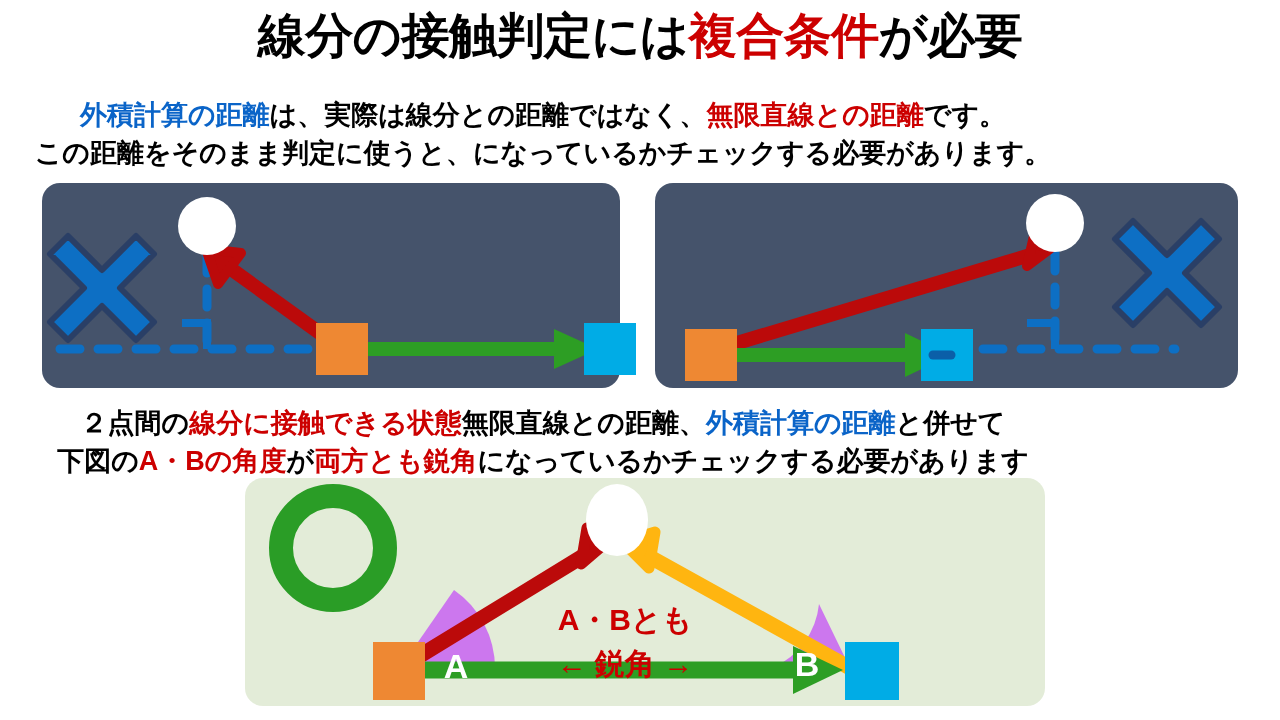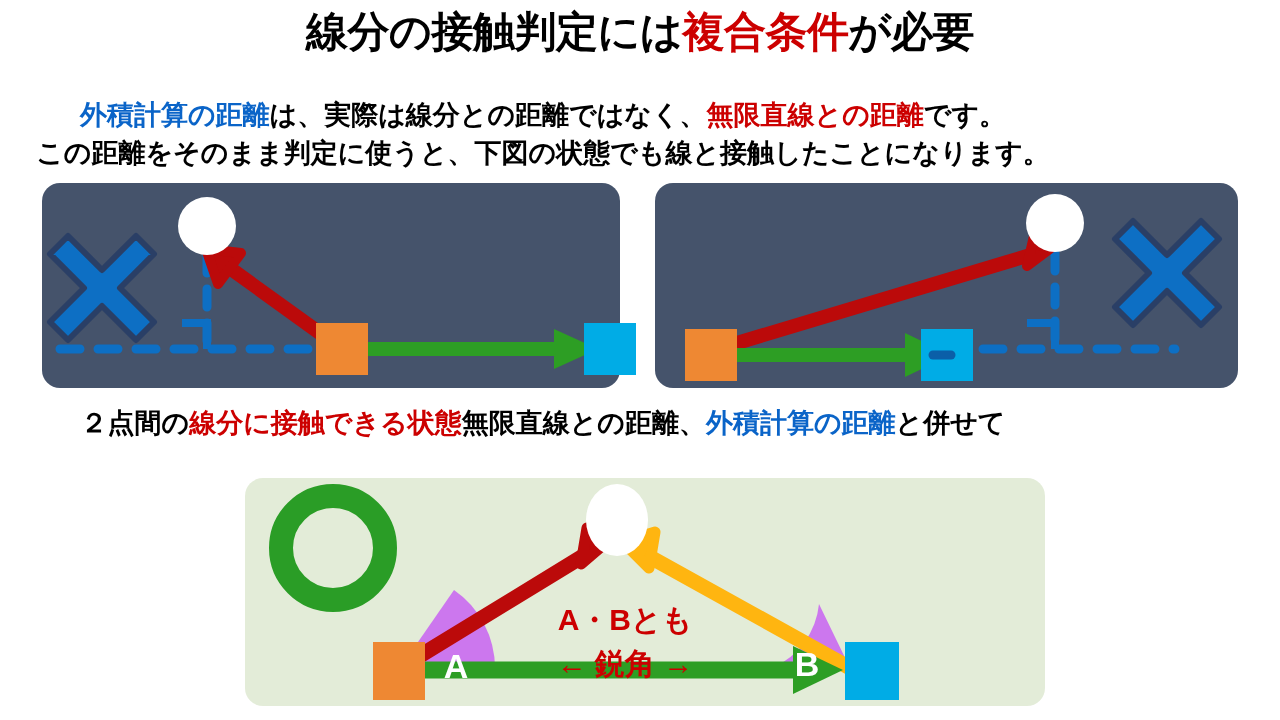--- a/index.html
+++ b/index.html
@@ -22,21 +22,21 @@
     background: #ffffff;
   }
 
   
   .title {
     position: absolute;
     left: 0;
     top: 8px;
     width: 1280px;
     text-align: center;
-    font-size: 42px;
+    font-size: 48px;
     font-weight: bold;
     line-height: 1.15;
     letter-spacing: -0.5px;
     color: #000000;
     white-space: nowrap;
   }
   .title .hl-red { color: #cc0000; }
 
   
   .para {
@@ -97,21 +97,21 @@
 <div id="slide">
 
   <div class="title">
     <span>線分の接触判定には</span><span class="hl-red">複合条件</span><span>が必要</span>
   </div>
 
   <div class="para" id="para-top">
     <div>
       <span class="hl-blue">外積計算の距離</span><span>は、実際は線分との距離ではなく、</span><span class="hl-red">無限直線との距離</span><span>です。</span>
     </div>
-    <div>この距離をそのまま判定に使うと、下図の状態でも線と接触したことになります。</div>
+    <div>この距離をそのまま判定に使うと、になっているかチェックする必要があります。</div>
   </div>
 
   <div class="panel panel-dark" id="panel-left">
     <svg viewBox="0 0 578 205">
 
       <g>
         <line x1="18" y1="166" x2="300" y2="166" stroke="#0d6fc4" stroke-width="9" stroke-linecap="round" stroke-dasharray="20 18"></line>
         <line x1="165" y1="72" x2="165" y2="166" stroke="#0d6fc4" stroke-width="9" stroke-linecap="round" stroke-dasharray="18 16"></line>
       </g>
 
@@ -170,20 +170,23 @@
       <line x1="278" y1="172" x2="296" y2="172" stroke="#0b5fa8" stroke-width="9" stroke-linecap="round"></line>
 
       <circle cx="400" cy="40" r="29" fill="#ffffff"></circle>
     </svg>
   </div>
 
   <div class="para" id="para-mid">
     <div>
       <span>２点間の</span><span class="hl-red">線分に接触できる状態</span><span>無限直線との距離、</span><span class="hl-blue">外積計算の距離</span><span>と併せて</span>
     </div>
+    <div>
+      <span>下図の</span><span class="hl-red">A・Bの角度</span><span>が</span><span class="hl-red">両方とも鋭角</span><span>になっているかチェックする必要があります</span>
+    </div>
   </div>
 
   <div class="panel panel-green" id="panel-bottom">
     <svg viewBox="0 0 800 228">
 
       <g>
         <circle cx="88" cy="70" r="52" fill="none" stroke="#2a9d26" stroke-width="24"></circle>
       </g>
 
       <path d="M 155 190 L 250 190 A 95 95 0 0 0 209 112 Z" fill="#cc77ee"></path>

